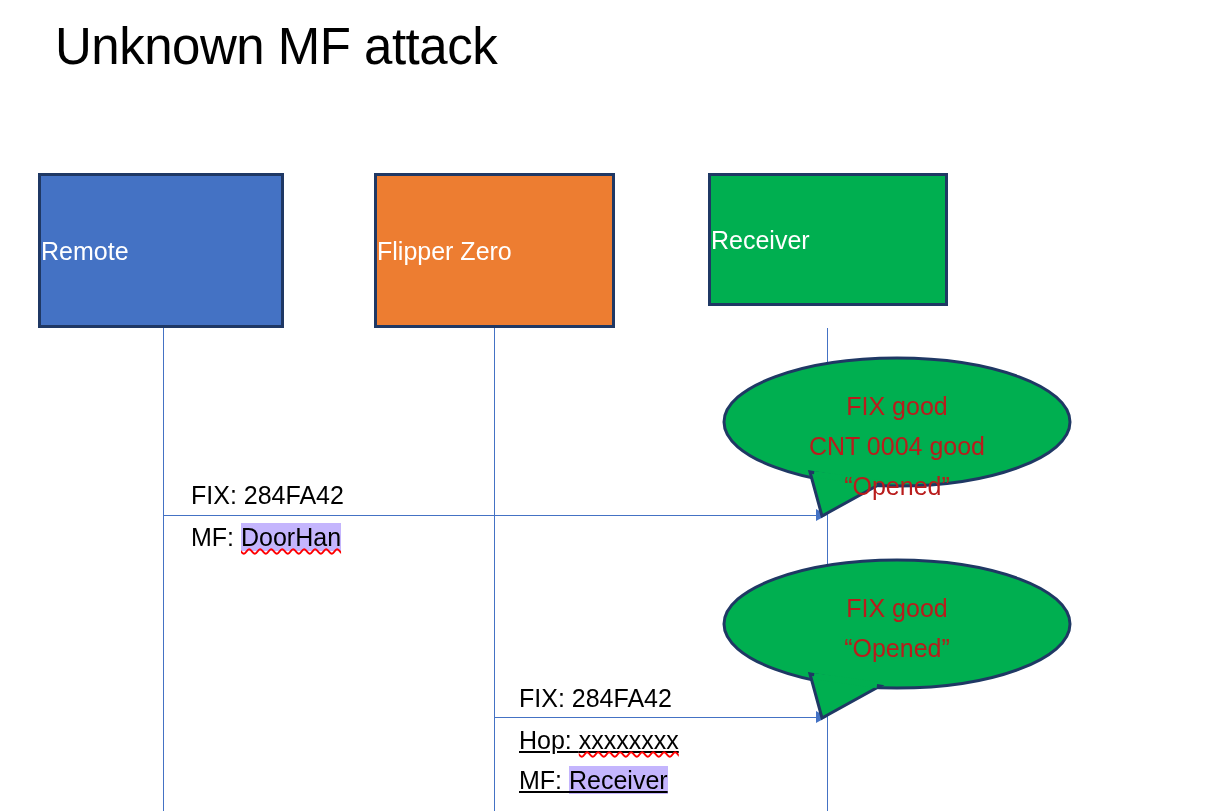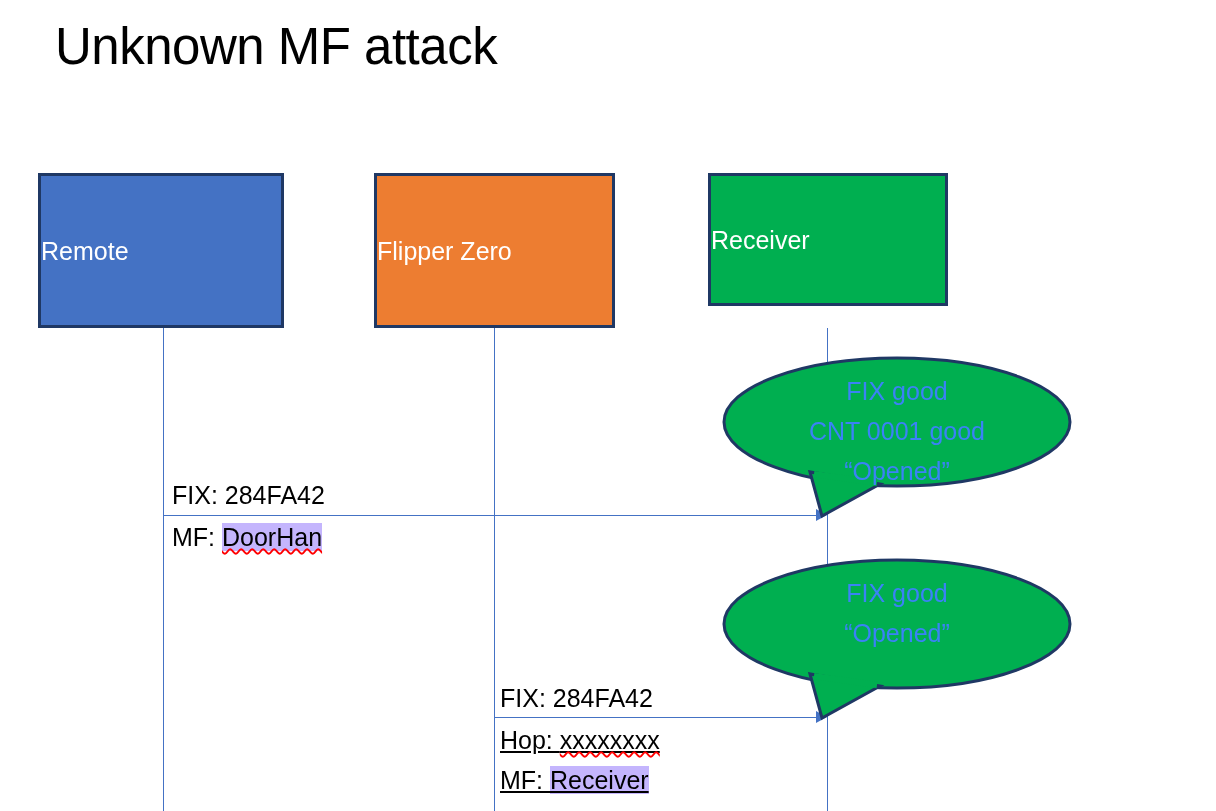--- a/index.html
+++ b/index.html
@@ -69,20 +69,21 @@
     border-left: 11px solid #4472C4;
   }
 
   
   .msg-label {
     position: absolute;
     font-size: 25px;
     line-height: 40px;
     color: #000000;
     white-space: nowrap;
+    margin-left: 19px;
   }
   .hl {
     background: #c4b5fd;
   }
   .sp {
     text-decoration: underline wavy #FF0000;
     text-decoration-thickness: 1.5px;
     text-underline-offset: 2px;
   }
 
@@ -92,24 +93,25 @@
   }
   .callout svg {
     display: block;
     overflow: visible;
   }
   .callout-text {
     position: absolute;
     left: 0;
     width: 100%;
     text-align: center;
-    color: #3b82f6;
+    color: #b91c1c;
     font-size: 25px;
     line-height: 40px;
     pointer-events: none;
+    margin-top: 15px;
   }
   #callout-1 { left: 722px; top: 356px; width: 350px; height: 165px; }
   #callout-2 { left: 722px; top: 558px; width: 350px; height: 165px; }
   #callout-1 .callout-text { top: 15px; }
   #callout-2 .callout-text { top: 15px; }
 </style>
 </head>
 <body>
 
 <div id="slide">
@@ -166,21 +168,21 @@
       <path d="M 175 2
                C 270 2 348 31 348 66
                C 348 101 270 130 175 130
                C 80 130 2 101 2 66
                C 2 31 80 2 175 2 Z" fill="#00AF50" stroke="#1F3864" stroke-width="3"></path>
       <path d="M 88 116 L 100 160 L 158 128 Z" fill="#00AF50" stroke="#1F3864" stroke-width="3" stroke-linejoin="miter"></path>
       <path d="M 92 118 L 155 127" fill="#00AF50" stroke="#00AF50" stroke-width="6"></path>
     </svg>
     <div class="callout-text">
       <div>FIX good</div>
-      <div>CNT 0001 good</div>
+      <div>CNT 0004 good</div>
       <div>“Opened”</div>
     </div>
   </div>
 
   <div class="callout" id="callout-2">
     <svg width="350" height="165" viewBox="0 0 350 165">
       <path d="M 175 2
                C 270 2 348 31 348 66
                C 348 101 270 130 175 130
                C 80 130 2 101 2 66

